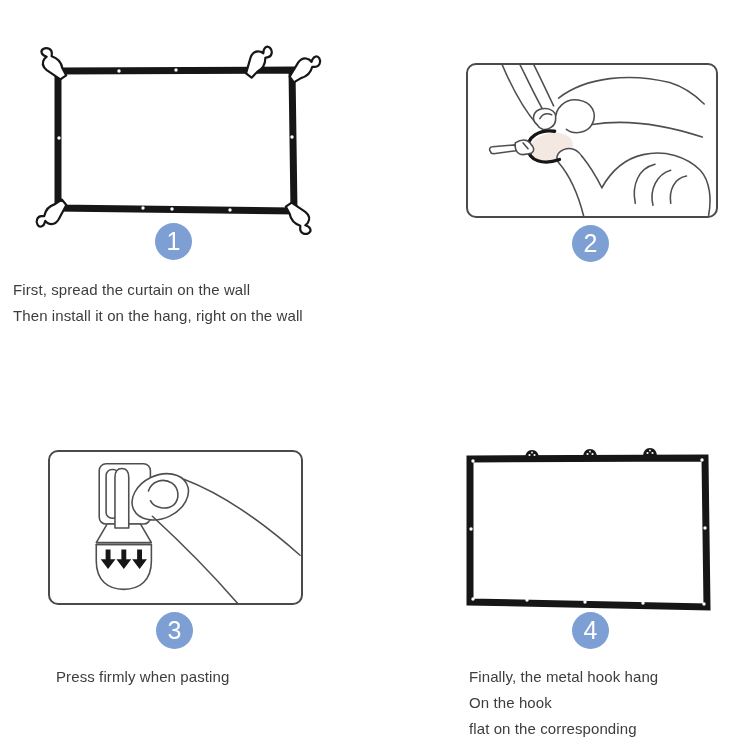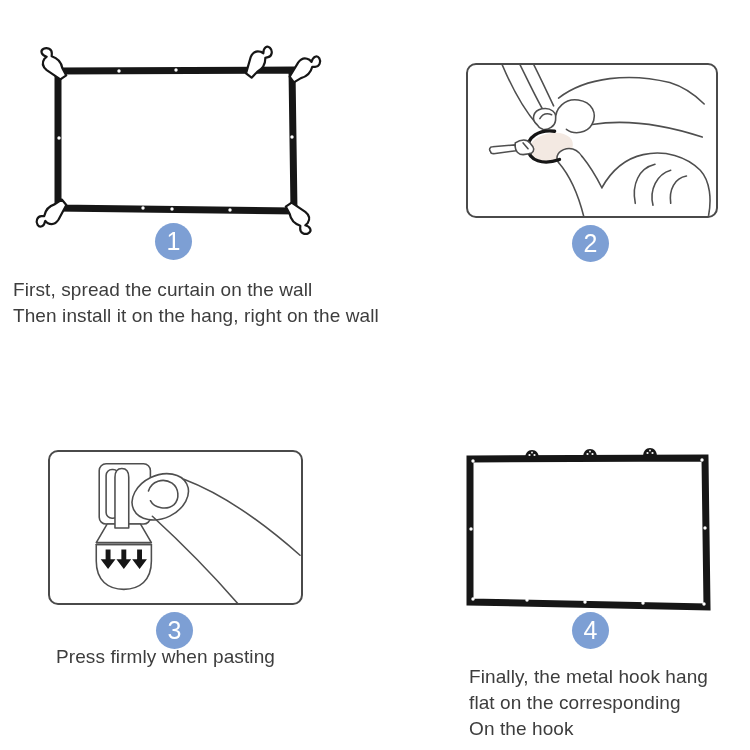--- a/index.html
+++ b/index.html
@@ -15,21 +15,21 @@
   .box{
     position:absolute;border:2px solid var(--box_border);border-radius:10px;
     background:#fff;overflow:hidden;
   }
   .box svg{display:block;width:100%;height:100%;}
   .stepnum{
     position:absolute;width:37px;height:37px;border-radius:50%;
     background:var(--accent);color:#fff;display:flex;align-items:center;
     justify-content:center;font-size:25px;line-height:1;
   }
-  .caption{position:absolute;font-size:19px;line-height:26px;letter-spacing:.1px;color:var(--text);}
+  .caption{position:absolute;font-size:15px;line-height:26px;letter-spacing:.1px;color:var(--text);}
   
   .ln{stroke:var(--line);fill:none;stroke-width:1.6;stroke-linecap:round;stroke-linejoin:round;}
   .lnf{stroke:var(--line);fill:#fff;stroke-width:1.6;stroke-linecap:round;stroke-linejoin:round;}
   .frm{stroke:var(--frame);fill:#fff;stroke-width:7;stroke-linejoin:miter;}
   .thick{stroke:var(--frame);fill:none;stroke-width:3.4;stroke-linecap:round;}
   .blk{fill:var(--frame);}
   .dot{fill:#fff;}
   .pad{fill:var(--pad_tint);}
 </style>
 </head>
@@ -131,21 +131,21 @@
         <path class="ln" stroke-width="1.7" d="M 136,28 C 178,44 216,72 254,106"></path>
         <path class="ln" stroke-width="1.7" d="M 104,66 C 132,92 162,122 192,157"></path>
       </g>
     </svg>
   </div>
 
   <div class="stepnum" style="left:156px;top:612px;">
     <span>3</span>
   </div>
 
-  <div class="caption" style="left:56px;top:644px;width:300px;">
+  <div class="caption" style="left:56px;top:664px;width:300px;">
     <div>Press firmly when pasting</div>
   </div>
 
   <svg class="illu" style="left:455px;top:443px;" width="265" height="175" viewBox="0 0 265 175">
     <defs>
       <g id="knob">
         <path class="blk" d="M -7,1 C -7,-5 -4,-8 0,-8 C 4,-8 7,-5 7,1 Z"></path>
         <circle class="dot" cx="-2.5" cy="-3" r="1.1"></circle>
         <circle class="dot" cx="2.5" cy="-3" r="1.1"></circle>
         <circle class="dot" cx="0" cy="-5.5" r="0.9"></circle>
@@ -169,17 +169,17 @@
       <circle class="dot" cx="188" cy="160" r="1.7"></circle>
     </g>
   </svg>
 
   <div class="stepnum" style="left:572px;top:612px;">
     <span>4</span>
   </div>
 
   <div class="caption" style="left:469px;top:664px;width:280px;">
     <div>Finally, the metal hook hang</div>
+    <div>On the hook</div>
     <div>flat on the corresponding</div>
-    <div>On the hook</div>
   </div>
 
 </div>
 
 </body></html>

